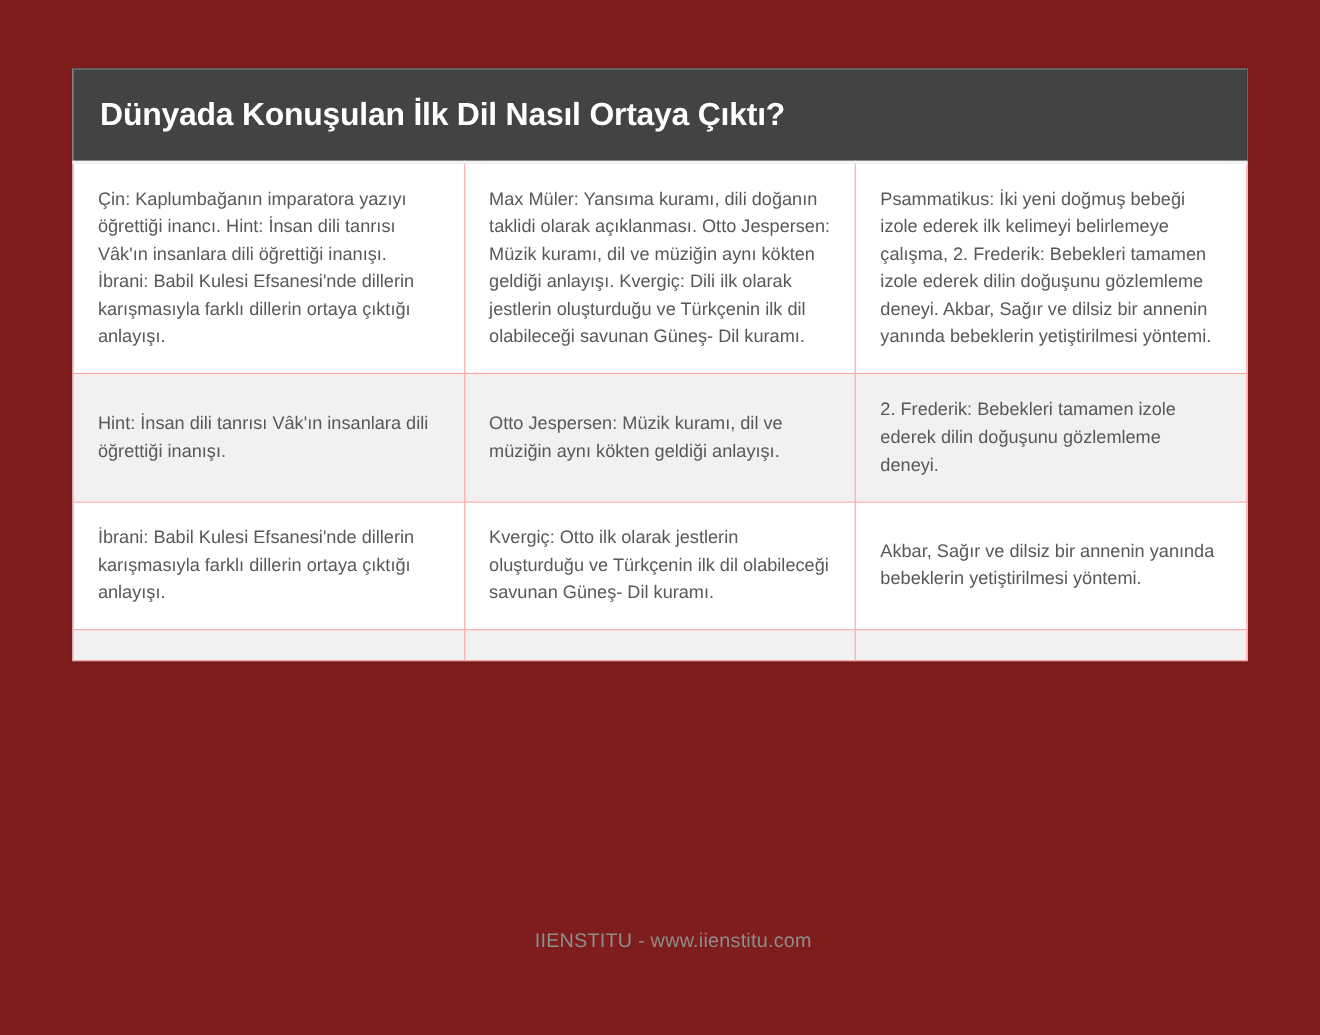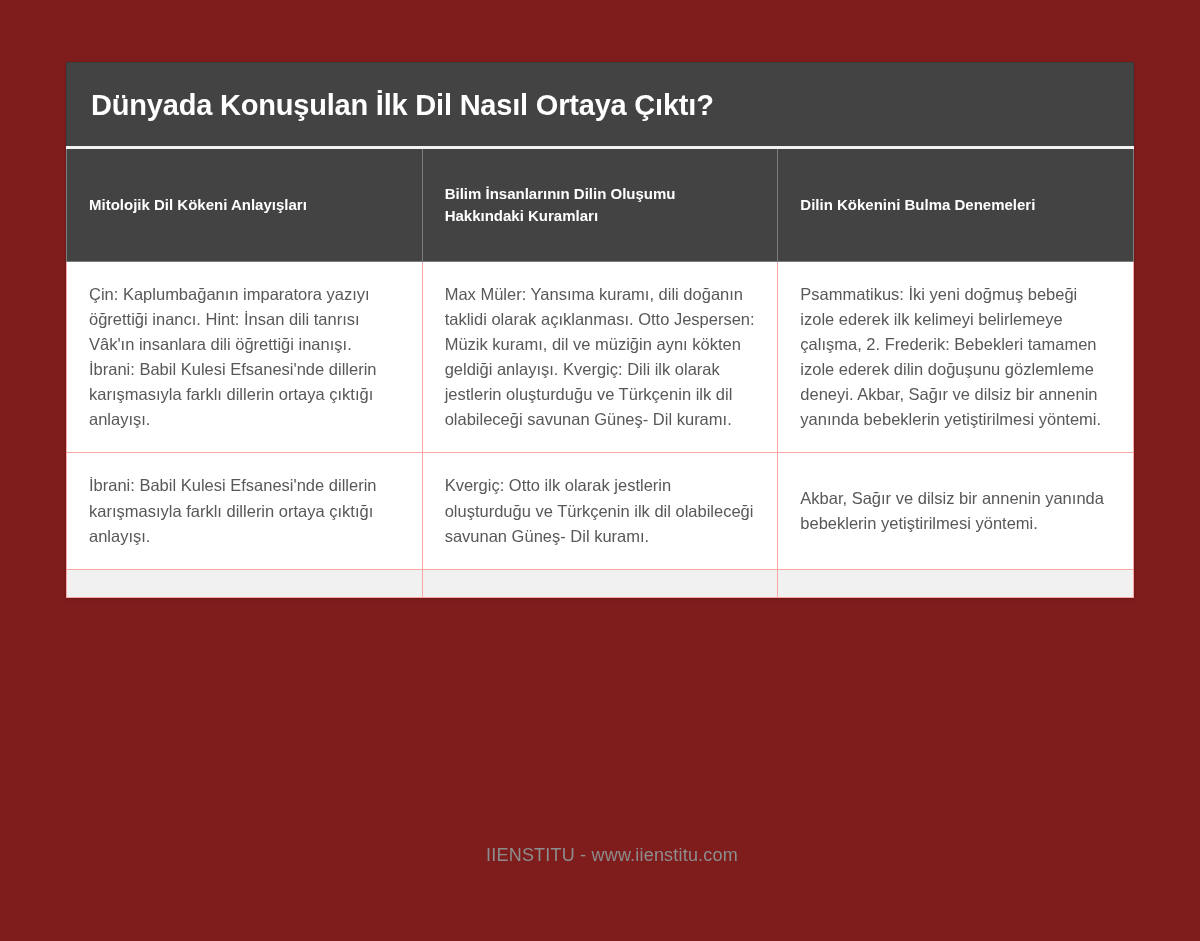--- a/index.html
+++ b/index.html
@@ -105,31 +105,31 @@
 <body>
 
 <div class="page">
 
   <div class="table-wrap">
     <table class="data-table">
       <thead>
         <tr class="title-row">
           <th class="title-cell" colspan="3">Dünyada Konuşulan İlk Dil Nasıl Ortaya Çıktı?</th>
         </tr>
-        <tr class="header-row">
-          <th class="col-head col-1">Mitolojik Dil Kökeni Anlayışları</th>
-          <th class="col-head col-2">Bilim İnsanlarının Dilin Oluşumu Hakkındaki Kuramları</th>
-          <th class="col-head col-3">Dilin Kökenini Bulma Denemeleri</th>
-        </tr>
       </thead>
       <tbody>
         <tr class="row-main">
           <td class="cell col-1">Çin: Kaplumbağanın imparatora yazıyı öğrettiği inancı. Hint: İnsan dili tanrısı Vâk'ın insanlara dili öğrettiği inanışı. İbrani: Babil Kulesi Efsanesi'nde dillerin karışmasıyla farklı dillerin ortaya çıktığı anlayışı.</td>
           <td class="cell col-2">Max Müler: Yansıma kuramı, dili doğanın taklidi olarak açıklanması. Otto Jespersen: Müzik kuramı, dil ve müziğin aynı kökten geldiği anlayışı. Kvergiç: Dili ilk olarak jestlerin oluşturduğu ve Türkçenin ilk dil olabileceği savunan Güneş- Dil kuramı.</td>
           <td class="cell col-3">Psammatikus: İki yeni doğmuş bebeği izole ederek ilk kelimeyi belirlemeye çalışma, 2. Frederik: Bebekleri tamamen izole ederek dilin doğuşunu gözlemleme deneyi. Akbar, Sağır ve dilsiz bir annenin yanında bebeklerin yetiştirilmesi yöntemi.</td>
+        </tr>
+        <tr class="row-alt">
+          <td class="cell col-1">Hint: İnsan dili tanrısı Vâk'ın insanlara dili öğrettiği inanışı.</td>
+          <td class="cell col-2">Otto Jespersen: Müzik kuramı, dil ve müziğin aynı kökten geldiği anlayışı.</td>
+          <td class="cell col-3">2. Frederik: Bebekleri tamamen izole ederek dilin doğuşunu gözlemleme deneyi.</td>
         </tr>
         <tr class="row-main">
           <td class="cell col-1">İbrani: Babil Kulesi Efsanesi'nde dillerin karışmasıyla farklı dillerin ortaya çıktığı anlayışı.</td>
           <td class="cell col-2">Kvergiç: Otto ilk olarak jestlerin oluşturduğu ve Türkçenin ilk dil olabileceği savunan Güneş- Dil kuramı.</td>
           <td class="cell col-3">Akbar, Sağır ve dilsiz bir annenin yanında bebeklerin yetiştirilmesi yöntemi.</td>
         </tr>
         <tr class="row-empty">
           <td class="cell col-1"></td>
           <td class="cell col-2"></td>
           <td class="cell col-3"></td>

